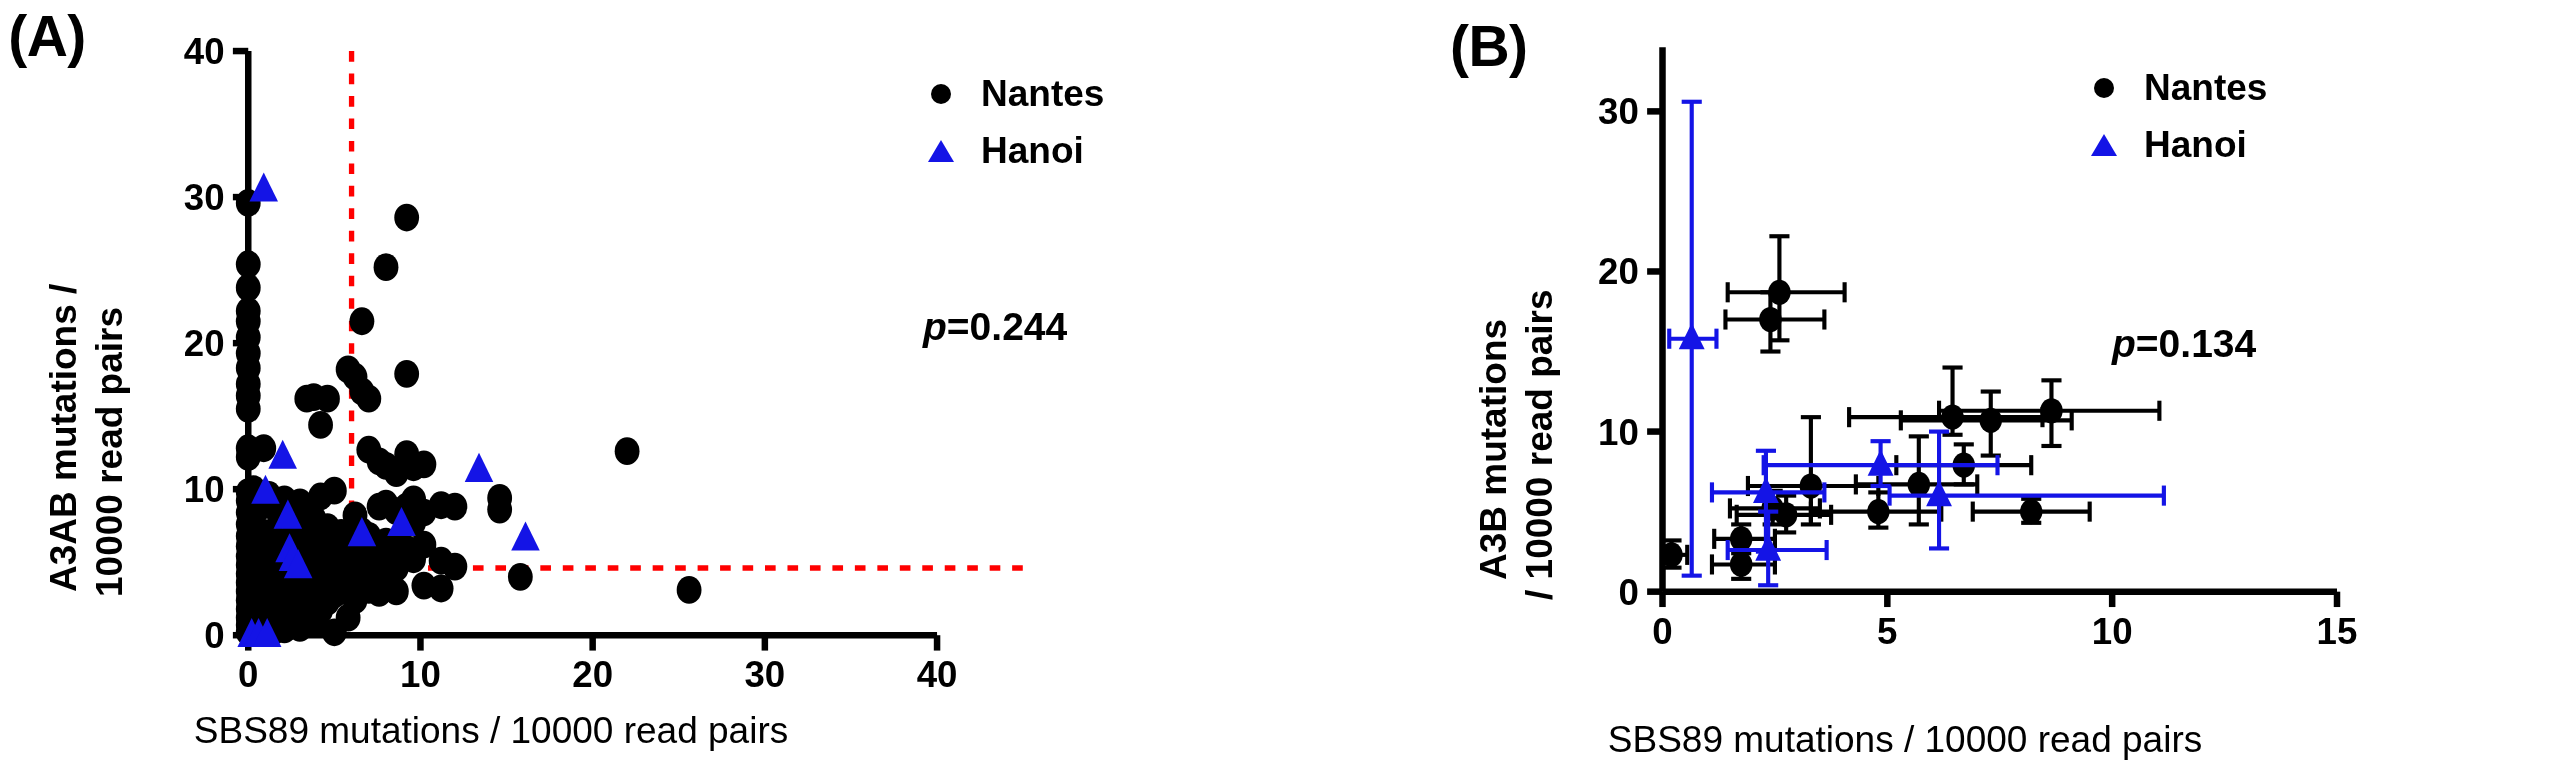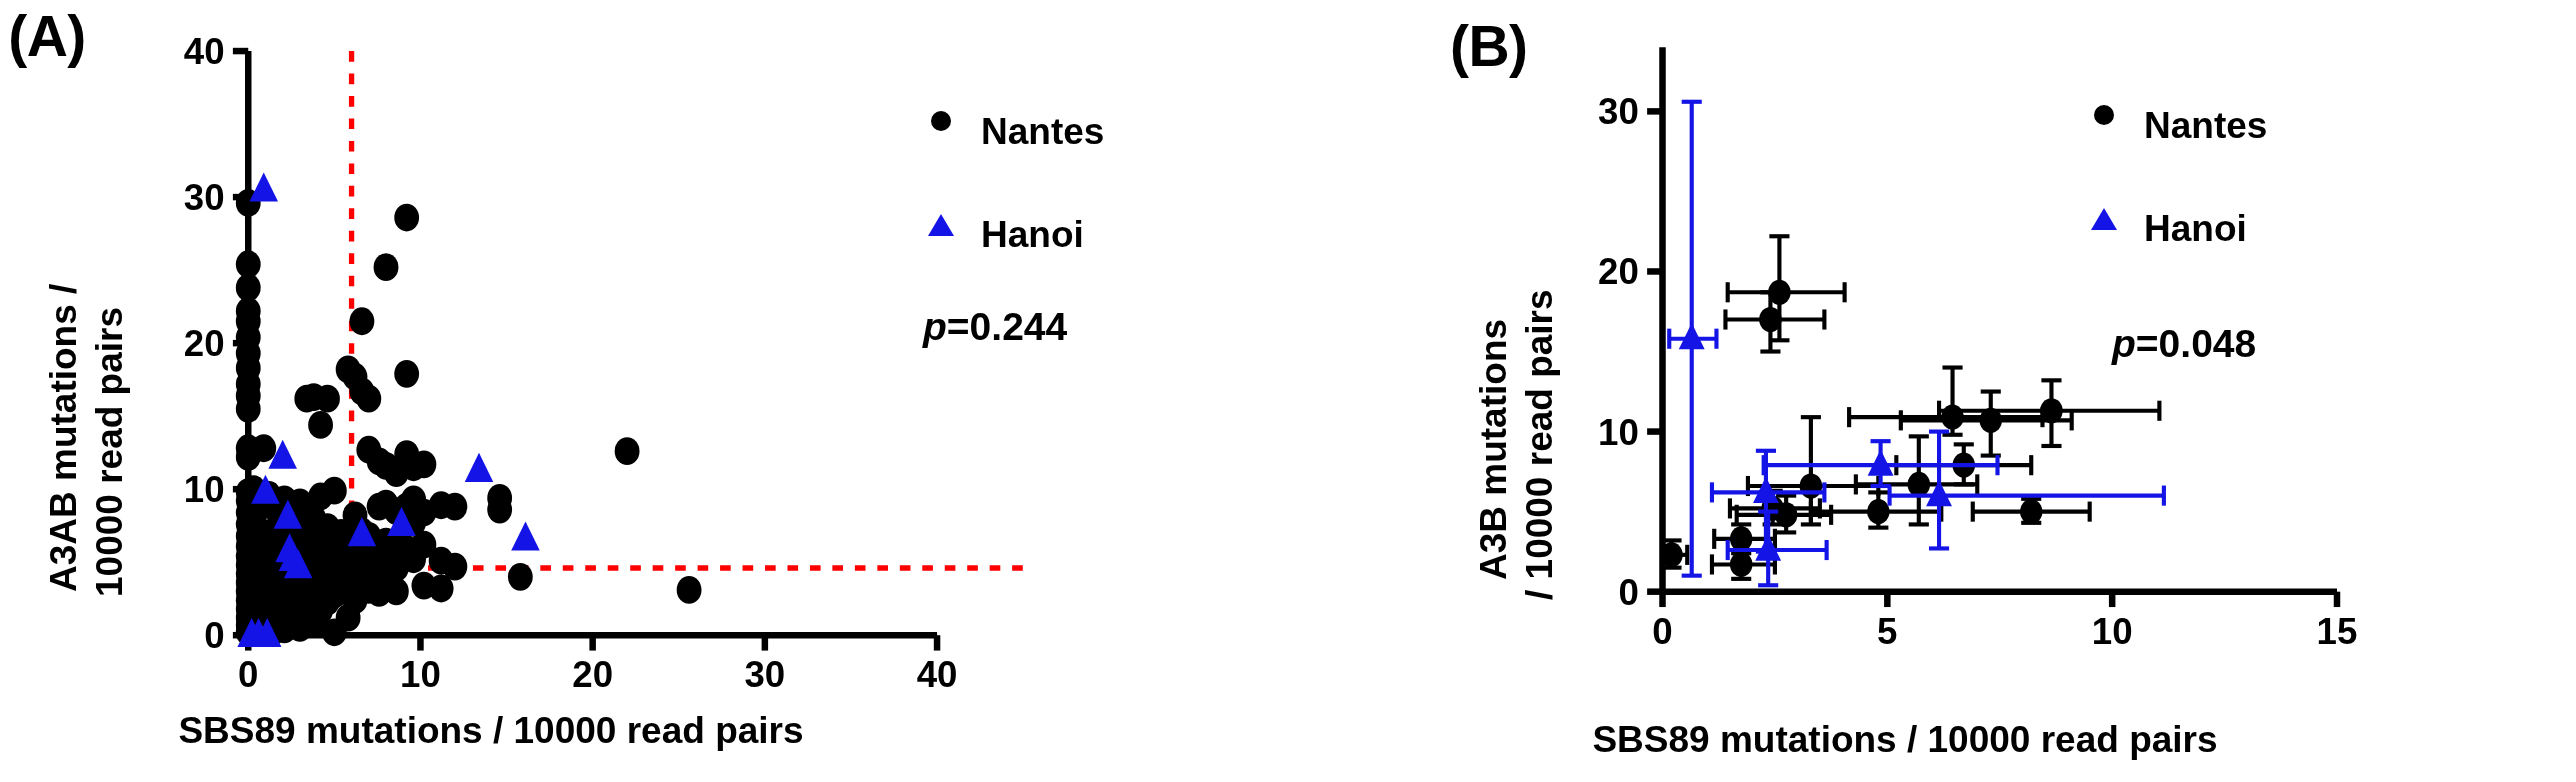--- a/index.html
+++ b/index.html
@@ -26,21 +26,21 @@
     line-height:1;
     letter-spacing:-0.6px;
     color:#000;
     white-space:nowrap;
   }
   #panel-a .panel-letter{left:8.3px;top:8.3px;}
   #panel-b .panel-letter{left:95px;top:18px;}
 
   .axis-title-x{
     position:absolute;
-    font-weight:bold;
+    font-weight:normal;
     font-size:37px;
     white-space:nowrap;
     color:#000;
     text-align:center;
   }
   .axis-title-y{
     position:absolute;
     font-weight:bold;
     font-size:37px;
     white-space:nowrap;
@@ -53,23 +53,22 @@
     font-weight:bold;
     font-size:39px;
     white-space:nowrap;
     color:#000;
   }
   .pval i{font-style:italic;}
 
   .legend{position:absolute;}
   .legend-row{
     display:flex;
-    align-items:flex-start;
+    align-items:center;
     height:57px;
-    margin-top:46px;
   }
   .legend-mark{
     width:41px;
     display:flex;
     align-items:center;
     justify-content:center;
   }
   .legend-dot{
     width:20px;height:20px;border-radius:50%;
     background:#000;
@@ -530,16 +529,16 @@
         <span class="legend-label">Nantes</span>
       </div>
       <div class="legend-row">
         <span class="legend-mark">
             <i class="legend-tri"></i>
           </span>
         <span class="legend-label">Hanoi</span>
       </div>
     </div>
 
-    <div class="pval" style="left:757px; top:322px;"><i>p</i><span>=0.048</span></div>
+    <div class="pval" style="left:757px; top:322px;"><i>p</i><span>=0.134</span></div>
   </div>
 </div>
 
 
 </body></html>

